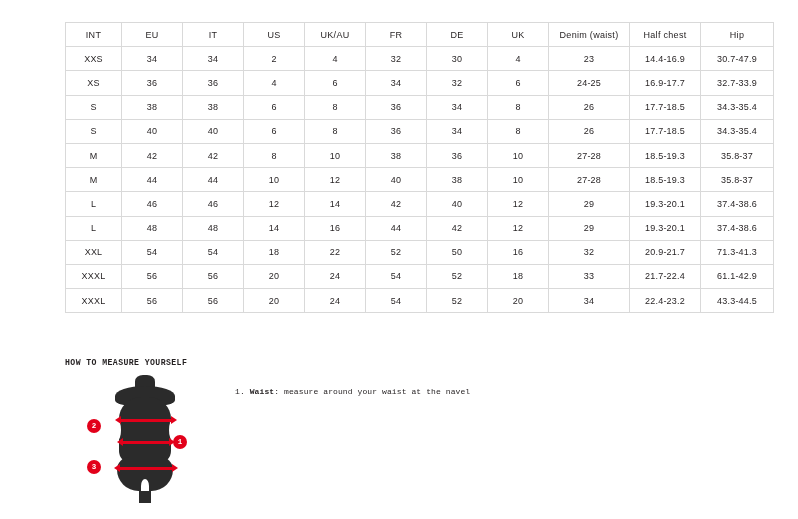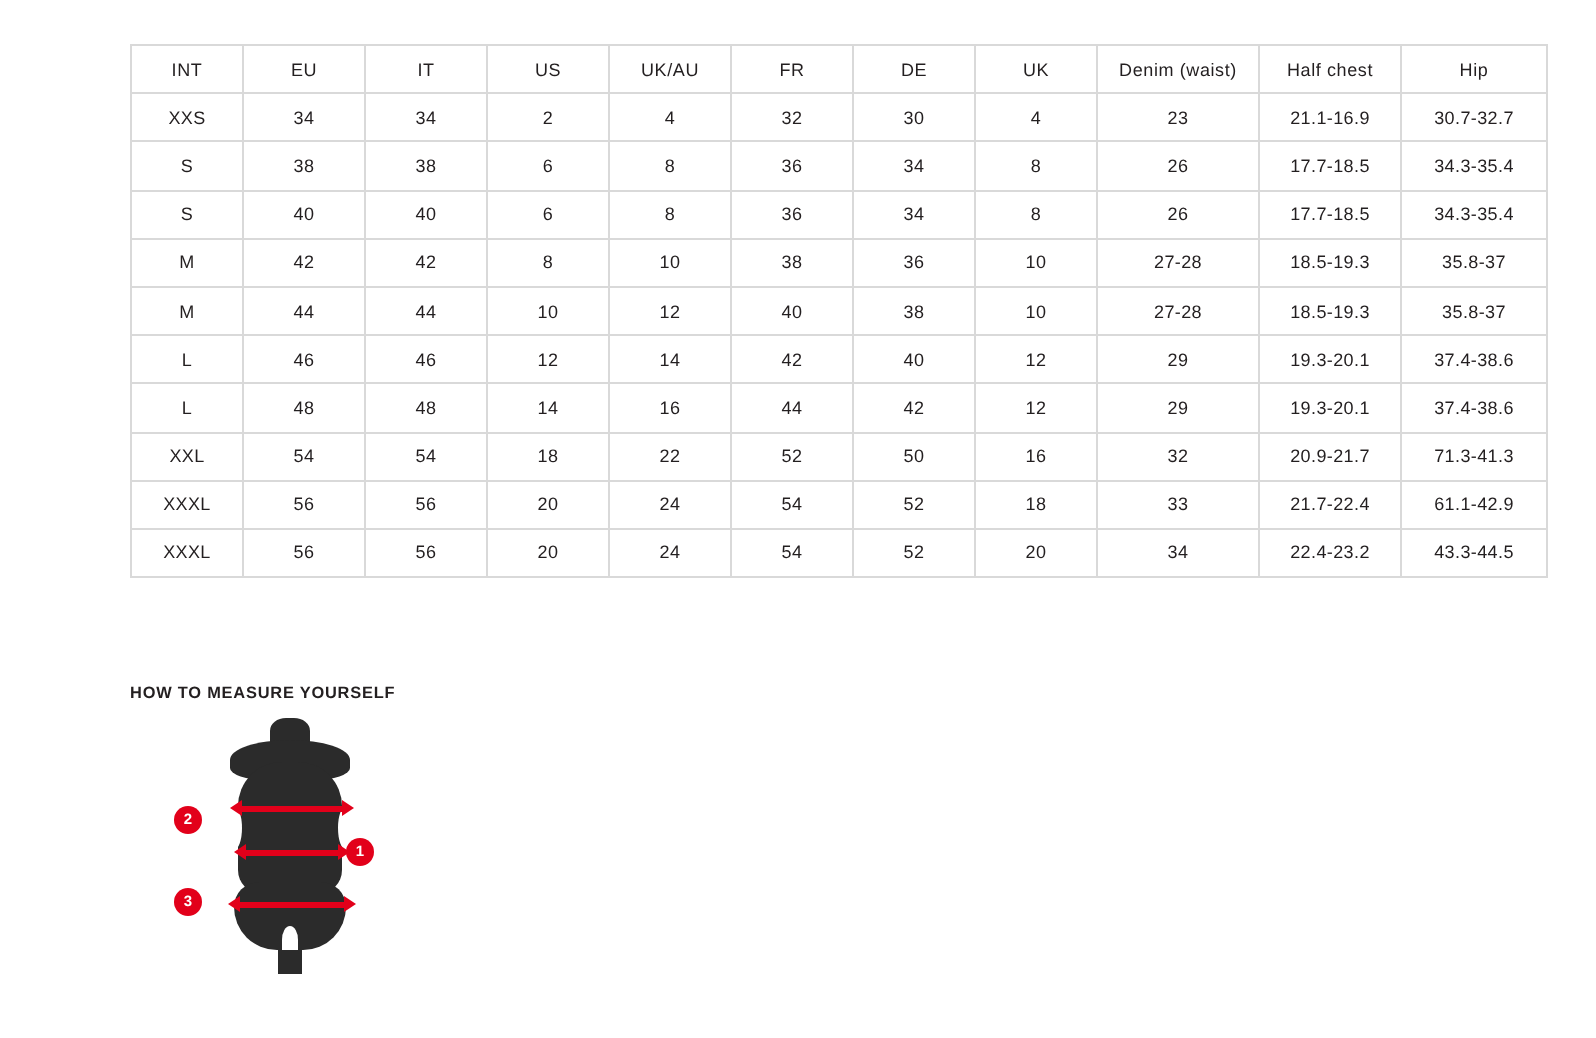--- a/index.html
+++ b/index.html
@@ -59,22 +59,23 @@
   col.c6 { width: 61px; }
   col.c7 { width: 61px; }
   col.c8 { width: 81px; }
   col.c9 { width: 71px; }
   col.c10 { width: 73px; }
 
   
   .measure-section {
     position: absolute;
     left: 65px;
-    top: 342px;
+    top: 358px;
     width: 680px;
+    font-family: Liberation Mono, monospace;
   }
   .measure-title {
     font-size: 8.2px;
     font-weight: bold;
     letter-spacing: 0.4px;
     color: #231f20;
     margin: 0 0 8px 0;
   }
   .measure-body {
     position: relative;
@@ -236,22 +237,35 @@
         <tr>
           <td>XXS</td>
           <td>34</td>
           <td>34</td>
           <td>2</td>
           <td>4</td>
           <td>32</td>
           <td>30</td>
           <td>4</td>
           <td>23</td>
-          <td>21.1-16.9</td>
-          <td>30.7-32.7</td>
+          <td>14.4-16.9</td>
+          <td>30.7-47.9</td>
+        </tr>
+        <tr>
+          <td>XS</td>
+          <td>36</td>
+          <td>36</td>
+          <td>4</td>
+          <td>6</td>
+          <td>34</td>
+          <td>32</td>
+          <td>6</td>
+          <td>24-25</td>
+          <td>16.9-17.7</td>
+          <td>32.7-33.9</td>
         </tr>
         <tr>
           <td>S</td>
           <td>38</td>
           <td>38</td>
           <td>6</td>
           <td>8</td>
           <td>36</td>
           <td>34</td>
           <td>8</td>
@@ -391,18 +405,22 @@
         <div class="arrow r" style="left:84px; top:63px;"></div>
         <div class="arrow l" style="left:29px; top:89px;"></div>
         <div class="arrow r" style="left:87px; top:89px;"></div>
 
         <div class="badge b1">1</div>
         <div class="badge b2">2</div>
         <div class="badge b3">3</div>
       </div>
 
       <div class="notes">
+        <div class="note">
+          <span>1.</span>
+          <b>Waist</b><span>: measure around your waist at the navel</span>
+        </div>
       </div>
 
     </div>
   </div>
 
 </div>
 
 </body></html>

